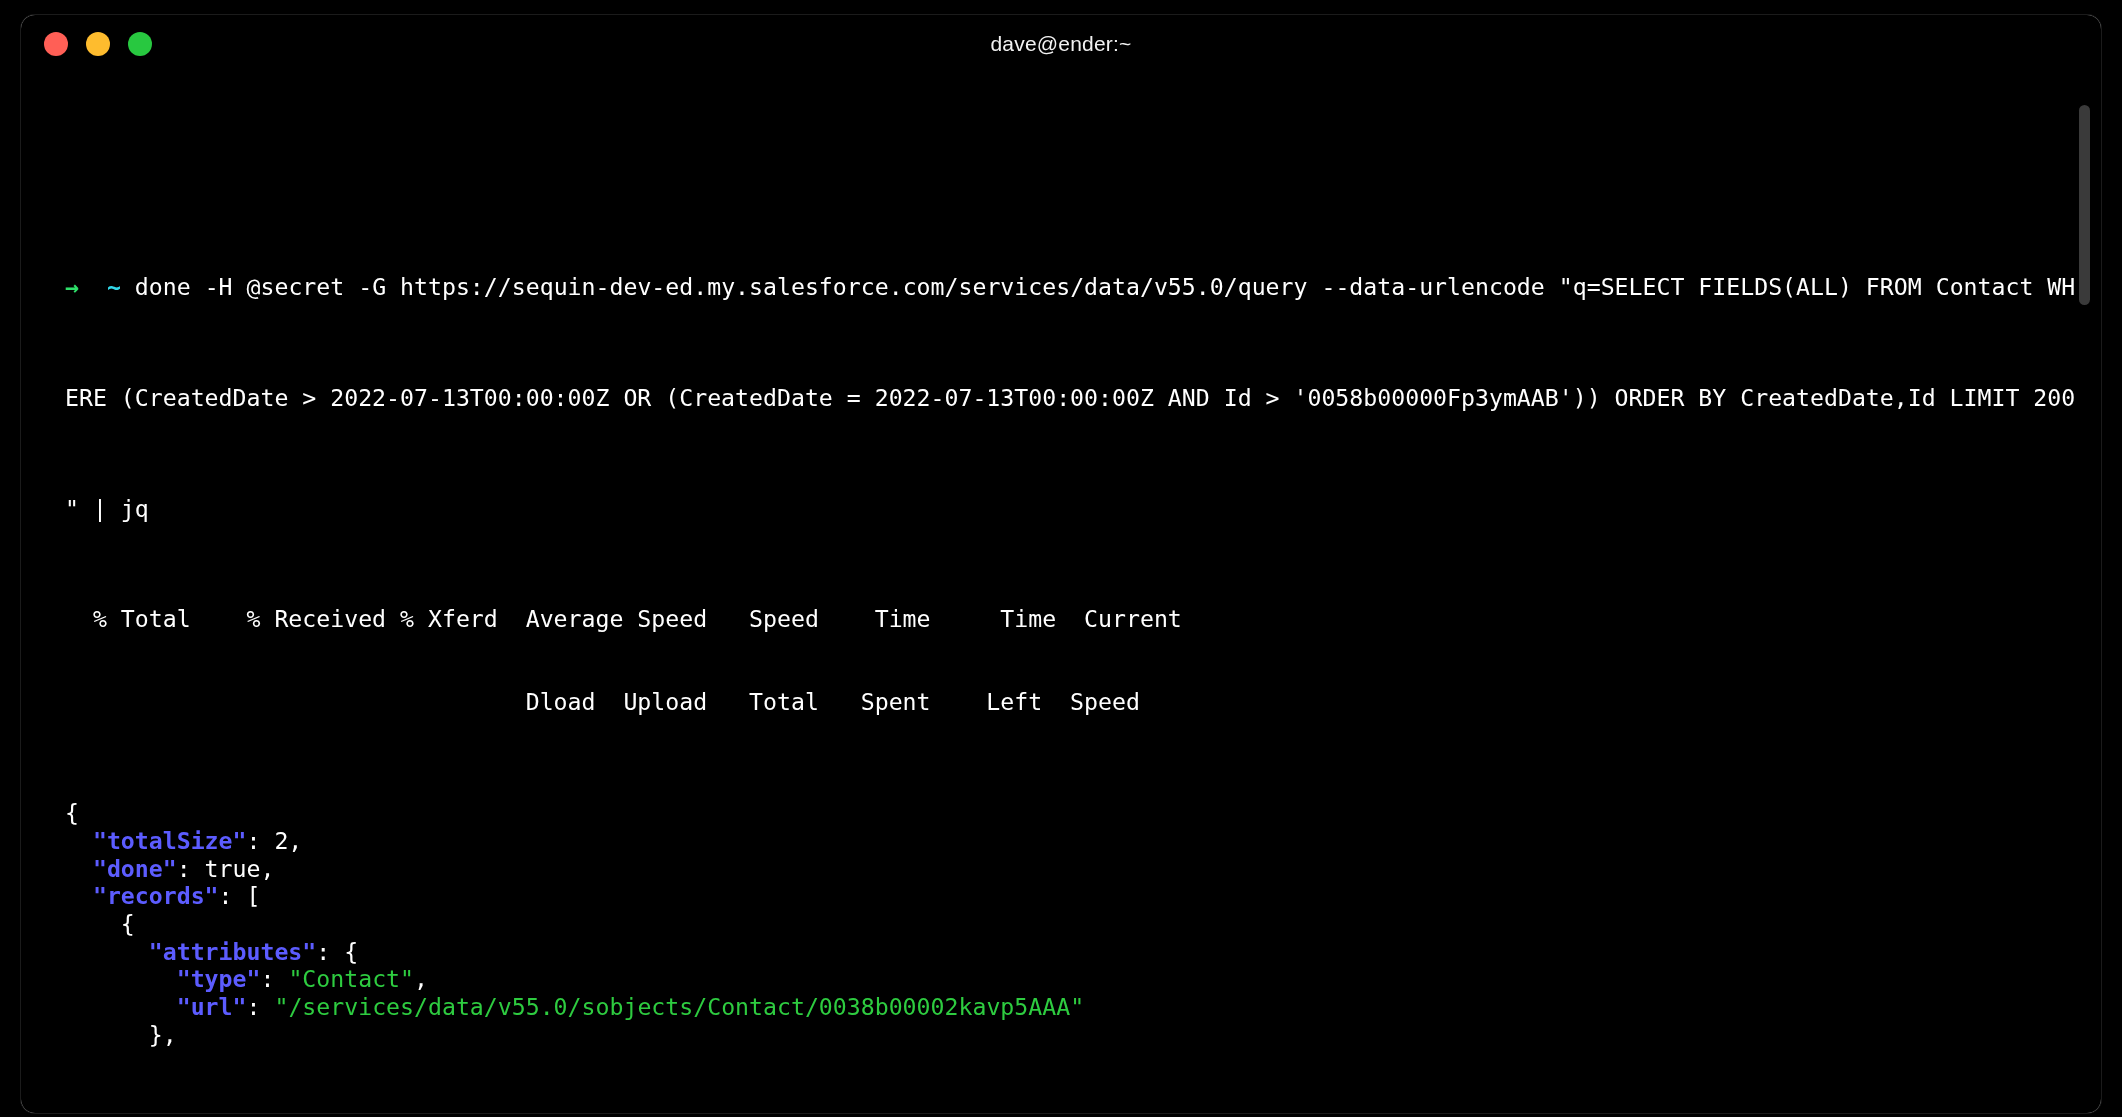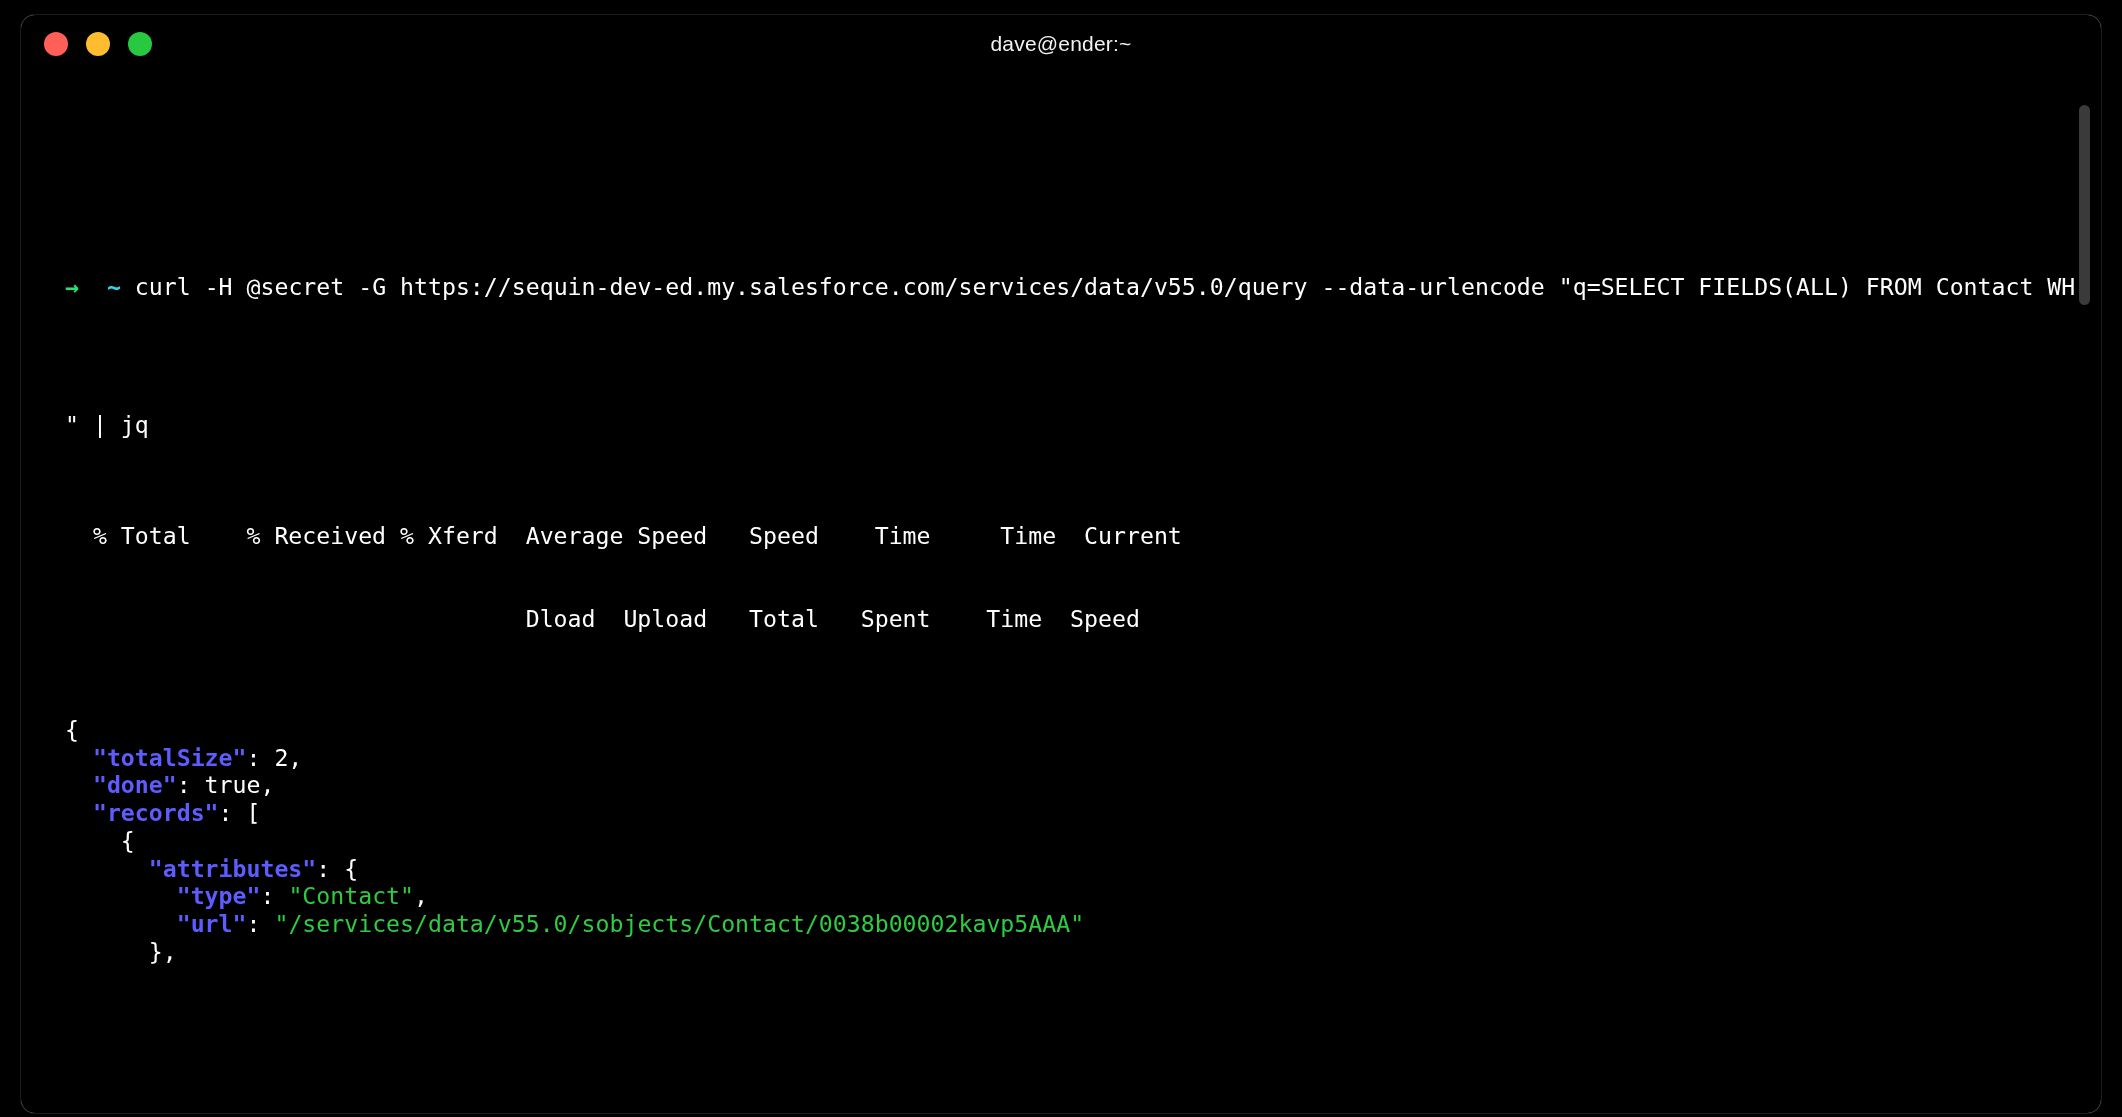--- a/index.html
+++ b/index.html
@@ -130,27 +130,28 @@
       <span class="light light-max" style="background: rgb(40, 200, 64);"></span>
     </div>
     <div id="window-title">dave@ender:~</div>
   </div>
 
   <div id="terminal-body">
     <div id="terminal-content">
 
       <span class="line"> </span>
 
-      <span class="line"><span class="tok-arrow">→</span><span class="tok-plain">  </span><span class="tok-tilde">~</span><span class="tok-plain"> </span><span class="tok-plain">curl -H @secret -G https://sequin-dev-ed.my.salesforce.com/services/data/v55.0/query --data-urlencode "q=SELECT FIELDS(ALL) FROM Contact WH</span></span>
+      <span class="line"><span class="tok-arrow">→</span><span class="tok-plain">  </span><span class="tok-tilde">~</span><span class="tok-plain"> </span><span class="tok-plain">done -H @secret -G https://sequin-dev-ed.my.salesforce.com/services/data/v55.0/query --data-urlencode "q=SELECT FIELDS(ALL) FROM Contact WH</span></span>
 
+      <span class="line"><span class="tok-plain">ERE (CreatedDate &gt; 2022-07-13T00:00:00Z OR (CreatedDate = 2022-07-13T00:00:00Z AND Id &gt; '0058b00000Fp3ymAAB')) ORDER BY CreatedDate,Id LIMIT 200</span></span>
 
       <span class="line"><span class="tok-plain">" | jq</span></span>
 
       <span class="line">  % Total    % Received % Xferd  Average Speed   Speed    Time     Time  Current</span>
-      <span class="line">                                 Dload  Upload   Total   Spent    Time  Speed</span>
+      <span class="line">                                 Dload  Upload   Total   Spent    Left  Speed</span>
 
       <div id="json-output"><span class="line"><span class="tok-punct">{</span></span><span class="line"><span class="tok-plain">  </span><span class="tok-key">"totalSize"</span><span class="tok-punct">: 2,</span></span><span class="line"><span class="tok-plain">  </span><span class="tok-key">"done"</span><span class="tok-punct">: true,</span></span><span class="line"><span class="tok-plain">  </span><span class="tok-key">"records"</span><span class="tok-punct">: [</span></span><span class="line"><span class="tok-punct">    {</span></span><span class="line"><span class="tok-plain">      </span><span class="tok-key">"attributes"</span><span class="tok-punct">: {</span></span><span class="line"><span class="tok-plain">        </span><span class="tok-key">"type"</span><span class="tok-punct">: </span><span class="tok-string">"Contact"</span><span class="tok-punct">,</span></span><span class="line"><span class="tok-plain">        </span><span class="tok-key">"url"</span><span class="tok-punct">: </span><span class="tok-string">"/services/data/v55.0/sobjects/Contact/0038b00002kavp5AAA"</span></span><span class="line"><span class="tok-punct">      },</span></span></div>
 
     </div>
 
     <div id="scrollbar-track">
       <div id="scrollbar-thumb" style="top: 32px; height: 200px; background: rgb(58, 58, 58);"></div>
     </div>
   </div>
 

